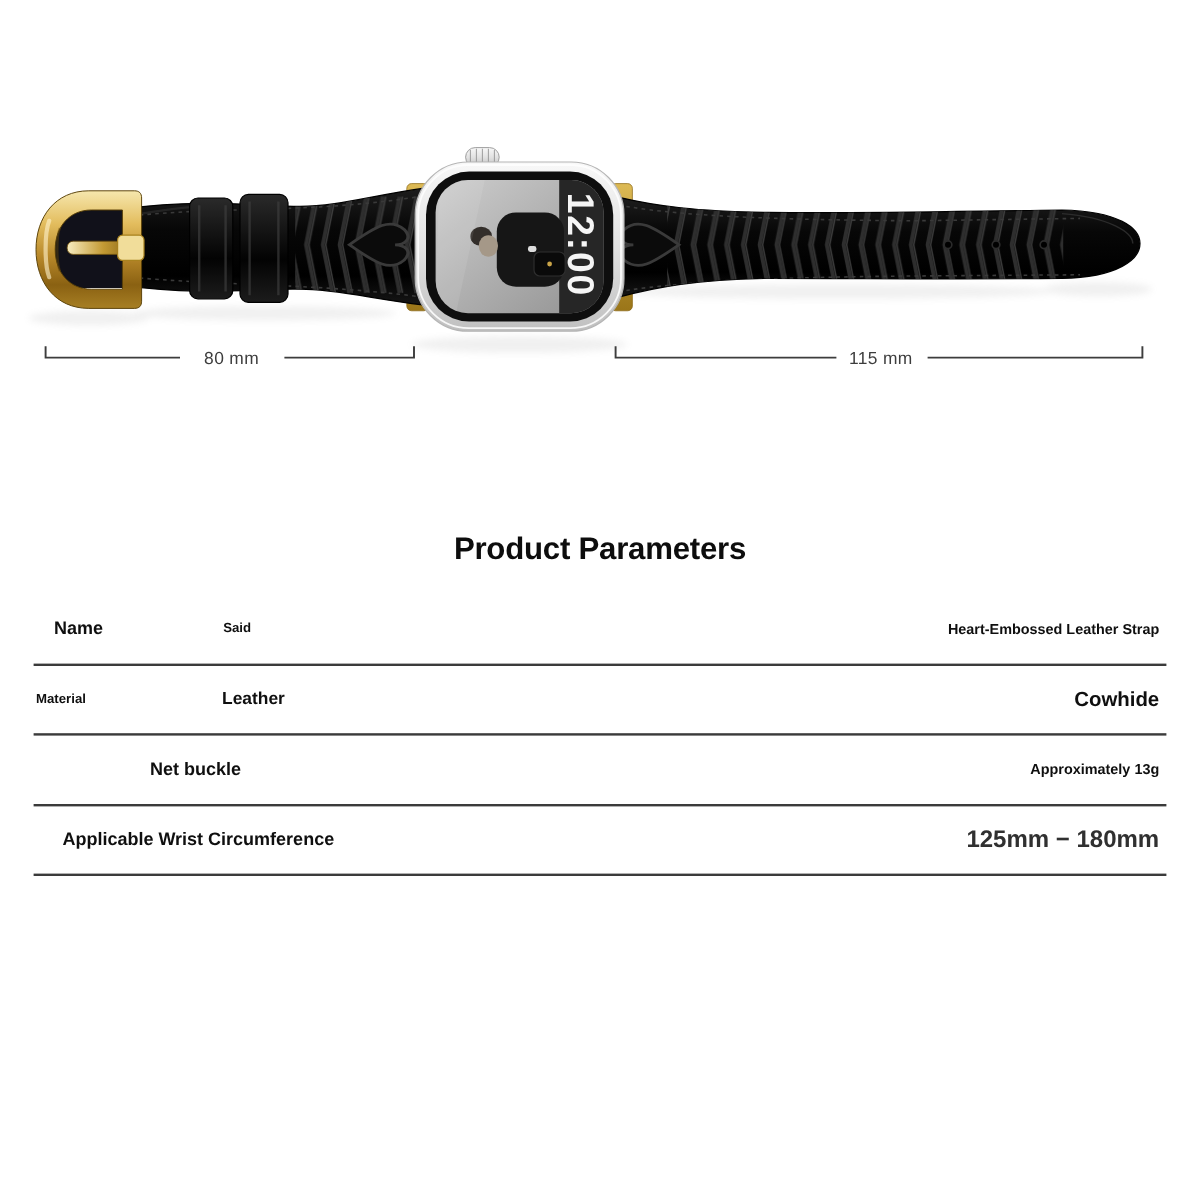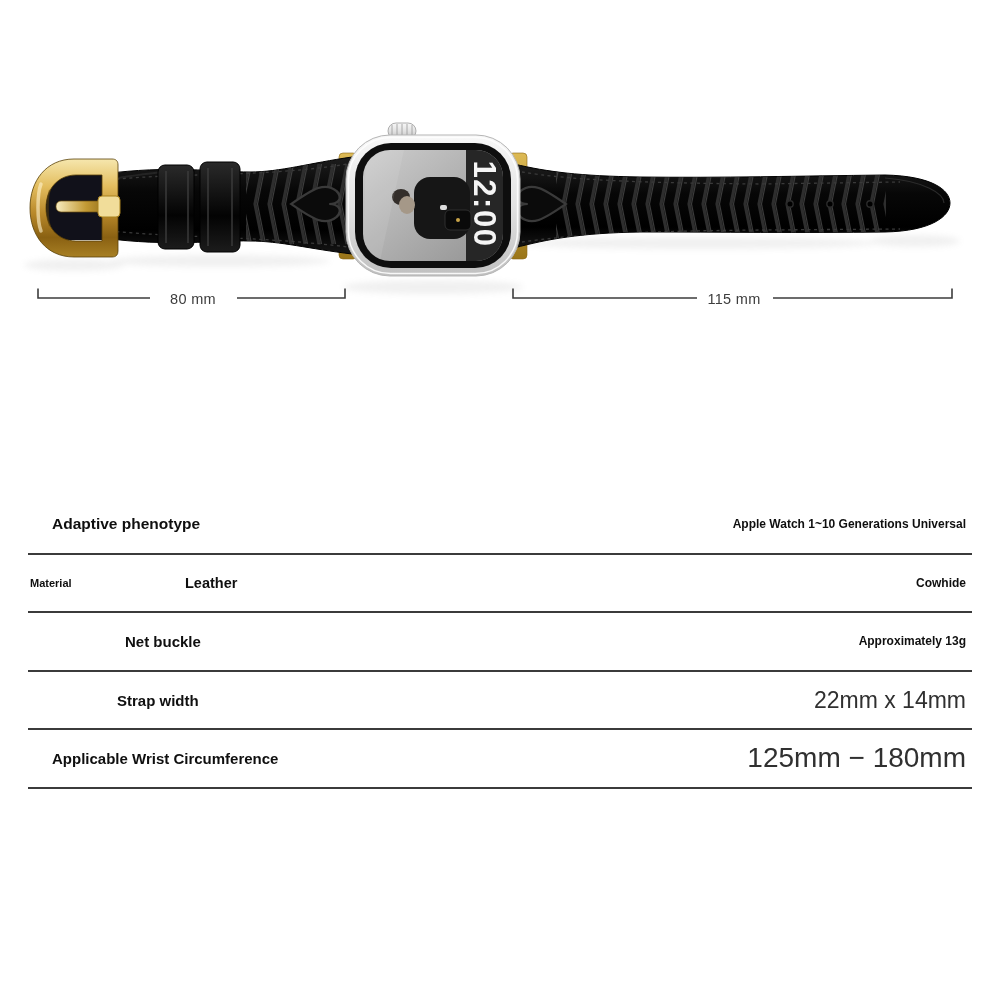--- a/index.html
+++ b/index.html
@@ -9,25 +9,25 @@
   .title{position:absolute;top:442px;left:0;width:100%;text-align:center;
          font-size:26px;font-weight:800;color:#0d0d0d;letter-spacing:-0.2px;margin:0;}
   .params{position:absolute;top:496px;left:28px;width:944px;}
   .row{position:relative;height:58.5px;border-bottom:2px solid #3b3b3b;box-sizing:border-box;}
   .lbl,.sub{position:absolute;top:50%;transform:translateY(-50%);font-weight:bold;
             color:#0f0f0f;white-space:nowrap;}
   .val{position:absolute;right:6px;top:50%;transform:translateY(-50%);font-weight:bold;
        color:#0f0f0f;white-space:nowrap;}
   .r1 .lbl{left:17px;font-size:15px}   .r1 .sub{left:158px;font-size:11px}   .r1 .val{font-size:12px}
   .r2 .lbl{left:24px;font-size:15.5px}                                       .r2 .val{font-size:12px}
-  .r3 .lbl{left:2px;font-size:11px}   .r3 .sub{left:157px;font-size:14.5px} .r3 .val{font-size:12px}
+  .r3 .lbl{left:2px;font-size:11px}   .r3 .sub{left:157px;font-size:14.5px} .r3 .val{font-size:17px}
   .r4 .lbl{left:97px;font-size:15px}                                         .r4 .val{font-size:12px}
   .r5 .lbl{left:89px;font-size:15px}   .r5 .val{font-size:23px;font-weight:400;color:#303030}
   .r6 .lbl{left:17px;font-size:15px}   .r6 .sub{left:158px;font-size:12px}   .r6 .val{font-size:14px}
-  .r7 .lbl{left:24px;font-size:15px}   .r7 .val{font-size:28px;font-weight:400;color:#303030}
+  .r7 .lbl{left:24px;font-size:15px}   .r7 .val{font-size:20px;font-weight:700;color:#303030}
   text{font-family:"Liberation Sans",sans-serif;}
 </style>
 </head>
 <body>
 
 <div class="page">
 
   <svg class="hero-svg" width="1000" height="340" viewBox="0 0 1000 340">
     <defs>
       <linearGradient id="gold" x1="0" y1="0" x2="0" y2="1">
@@ -166,44 +166,42 @@
       <path d="M38,288.5 L38,298 L150,298 M237,298 L345,298 L345,288.5" stroke="#3d3d3d" stroke-width="1.6" fill="none"></path>
       <text x="193" y="303.5" text-anchor="middle" font-size="14.5" fill="#3d3d3d" letter-spacing="0.3">80 mm</text>
     </g>
 
     <g>
       <path d="M513,288.5 L513,298 L697,298 M773,298 L952,298 L952,288.5" stroke="#3d3d3d" stroke-width="1.6" fill="none"></path>
       <text x="734" y="303.5" text-anchor="middle" font-size="14.5" fill="#3d3d3d" letter-spacing="0.3">115 mm</text>
     </g>
   </svg>
 
+  <h1 class="title">Product Parameters</h1>
 
   <div class="params">
 
-
-    <div class="row r2">
-      <span class="lbl">Adaptive phenotype</span>
-      <span class="val">Apple Watch 1~10 Generations Universal</span>
-    </div>
+    <div class="row r1">
+      <span class="lbl">Name</span>
+      <span class="sub">Said</span>
+      <span class="val">Heart-Embossed Leather Strap</span>
+    </div>
+
 
     <div class="row r3">
       <span class="lbl">Material</span>
       <span class="sub">Leather</span>
       <span class="val">Cowhide</span>
     </div>
 
     <div class="row r4">
       <span class="lbl">Net buckle</span>
       <span class="val">Approximately 13g</span>
     </div>
 
-    <div class="row r5">
-      <span class="lbl">Strap width</span>
-      <span class="val">22mm x 14mm</span>
-    </div>
 
 
     <div class="row r7">
       <span class="lbl">Applicable Wrist Circumference</span>
       <span class="val">125mm − 180mm</span>
     </div>
 
   </div>
 </div>
 

